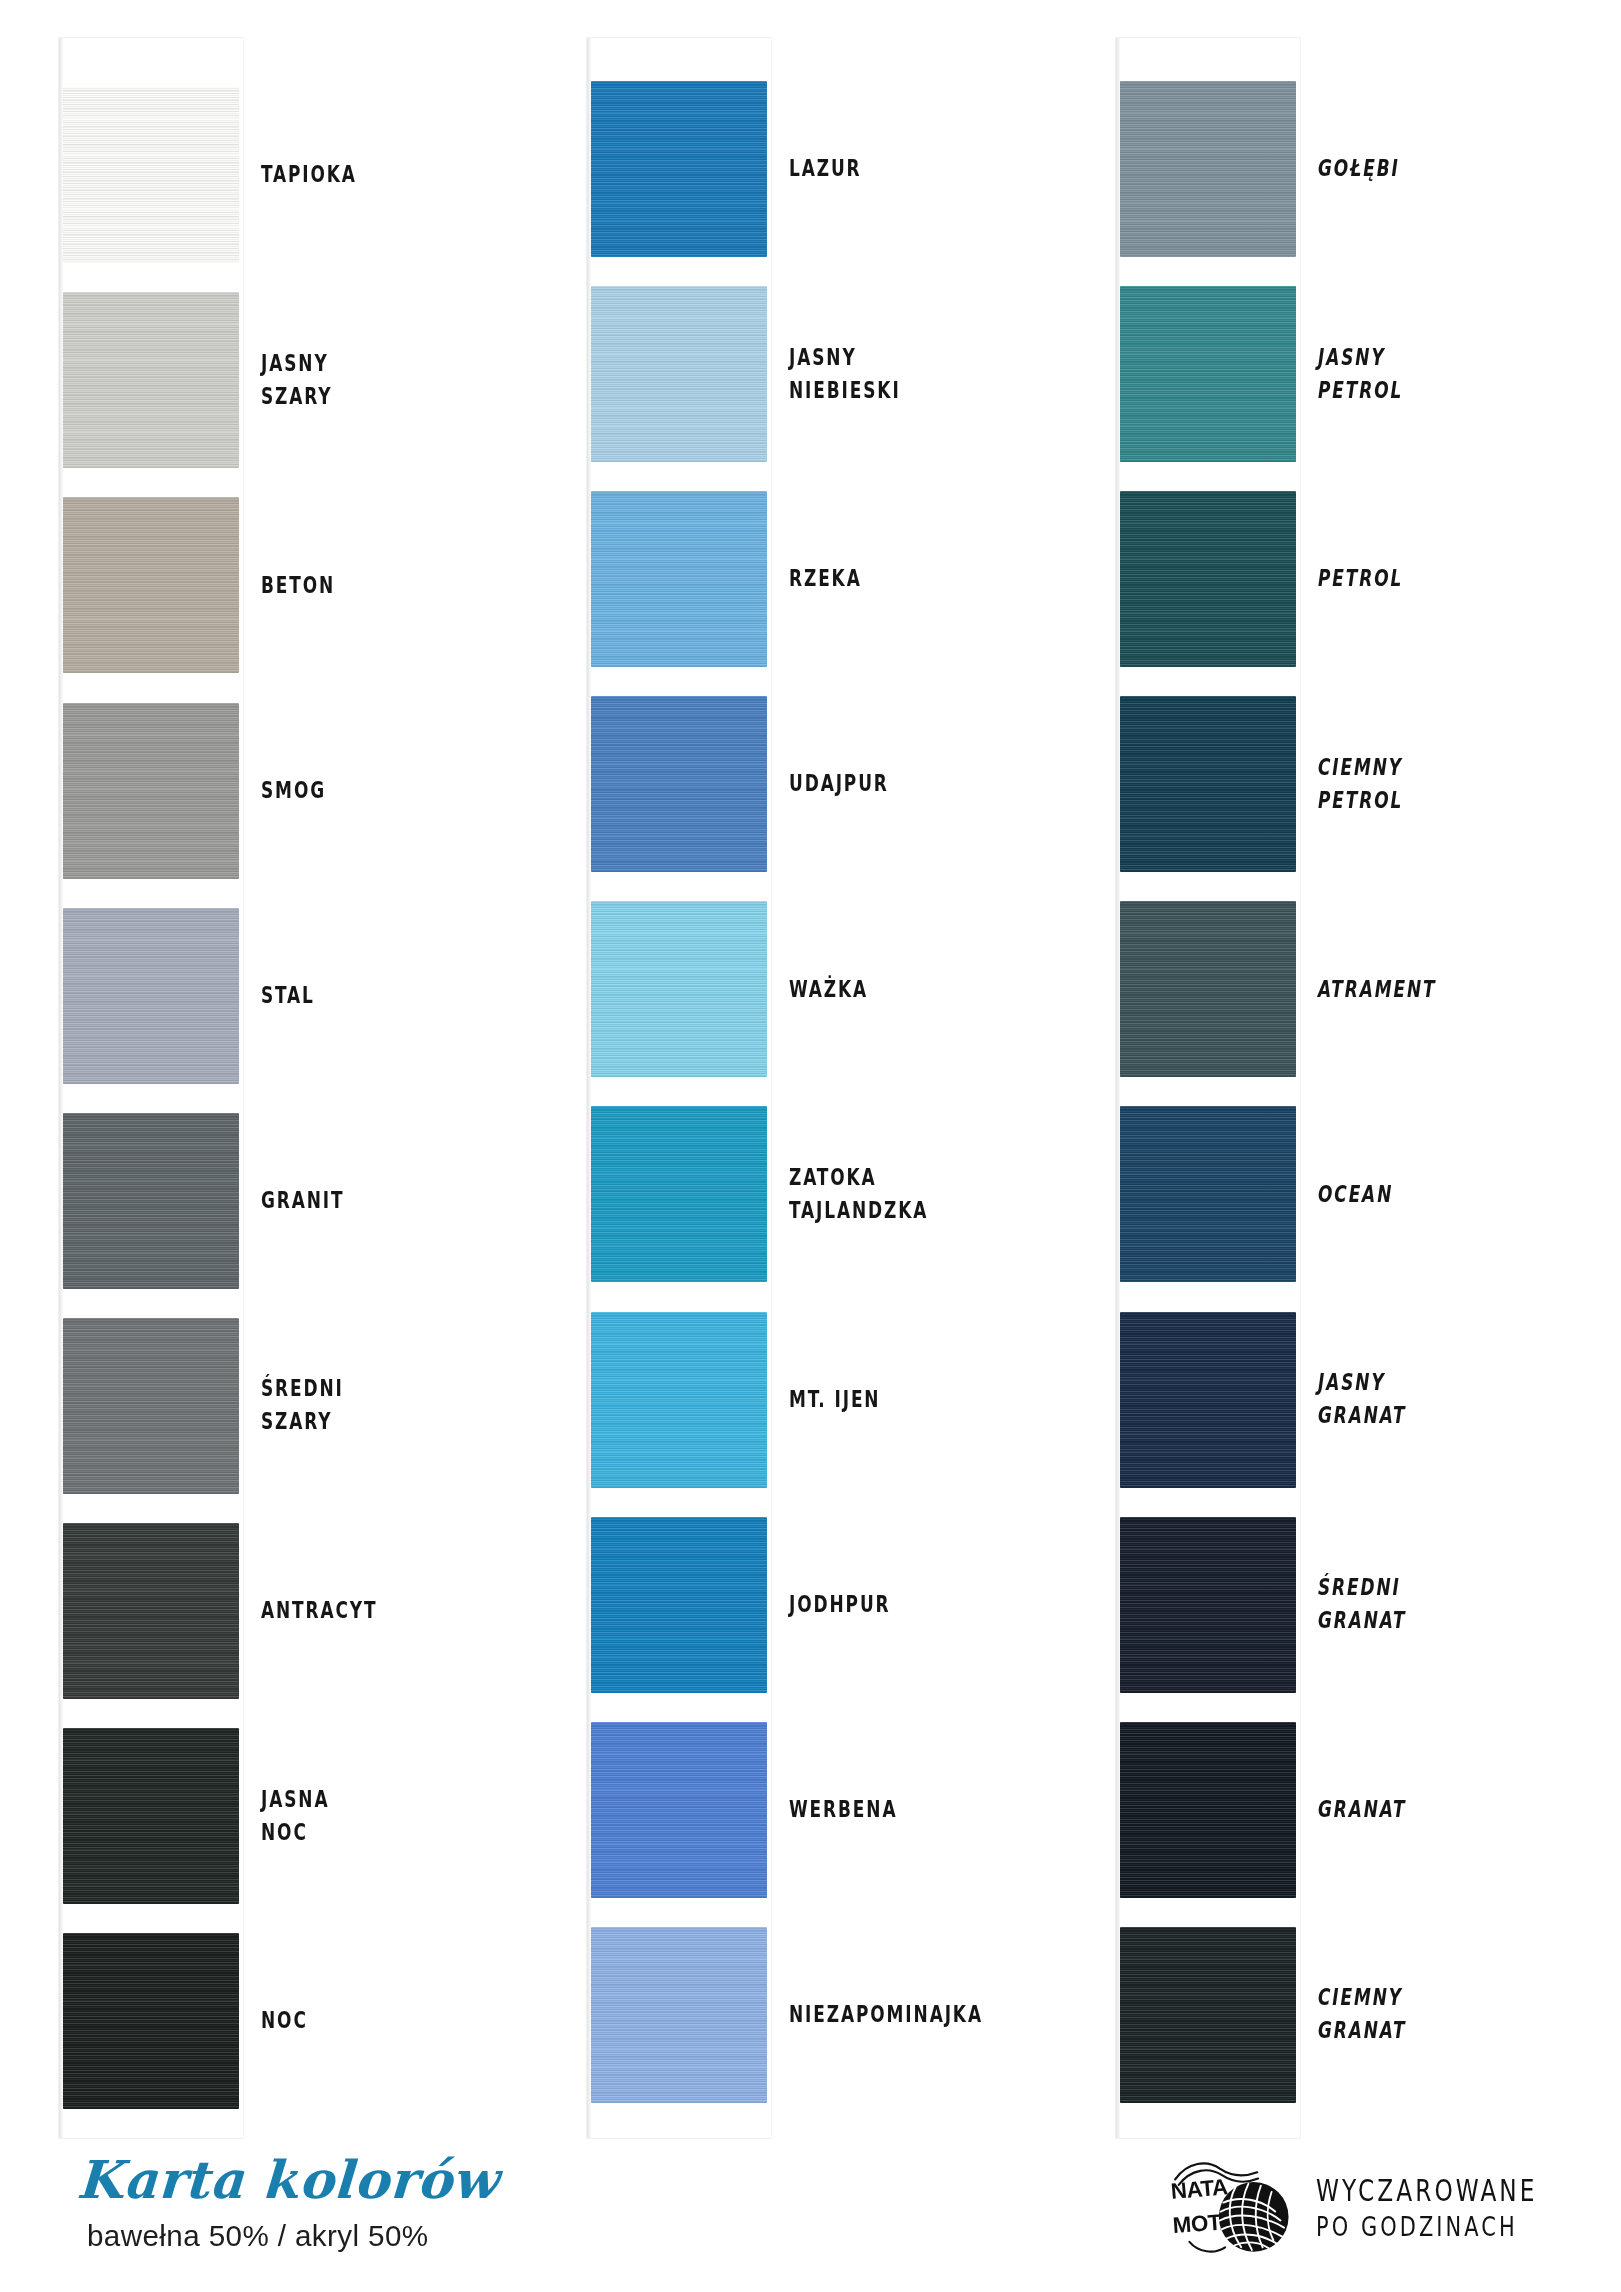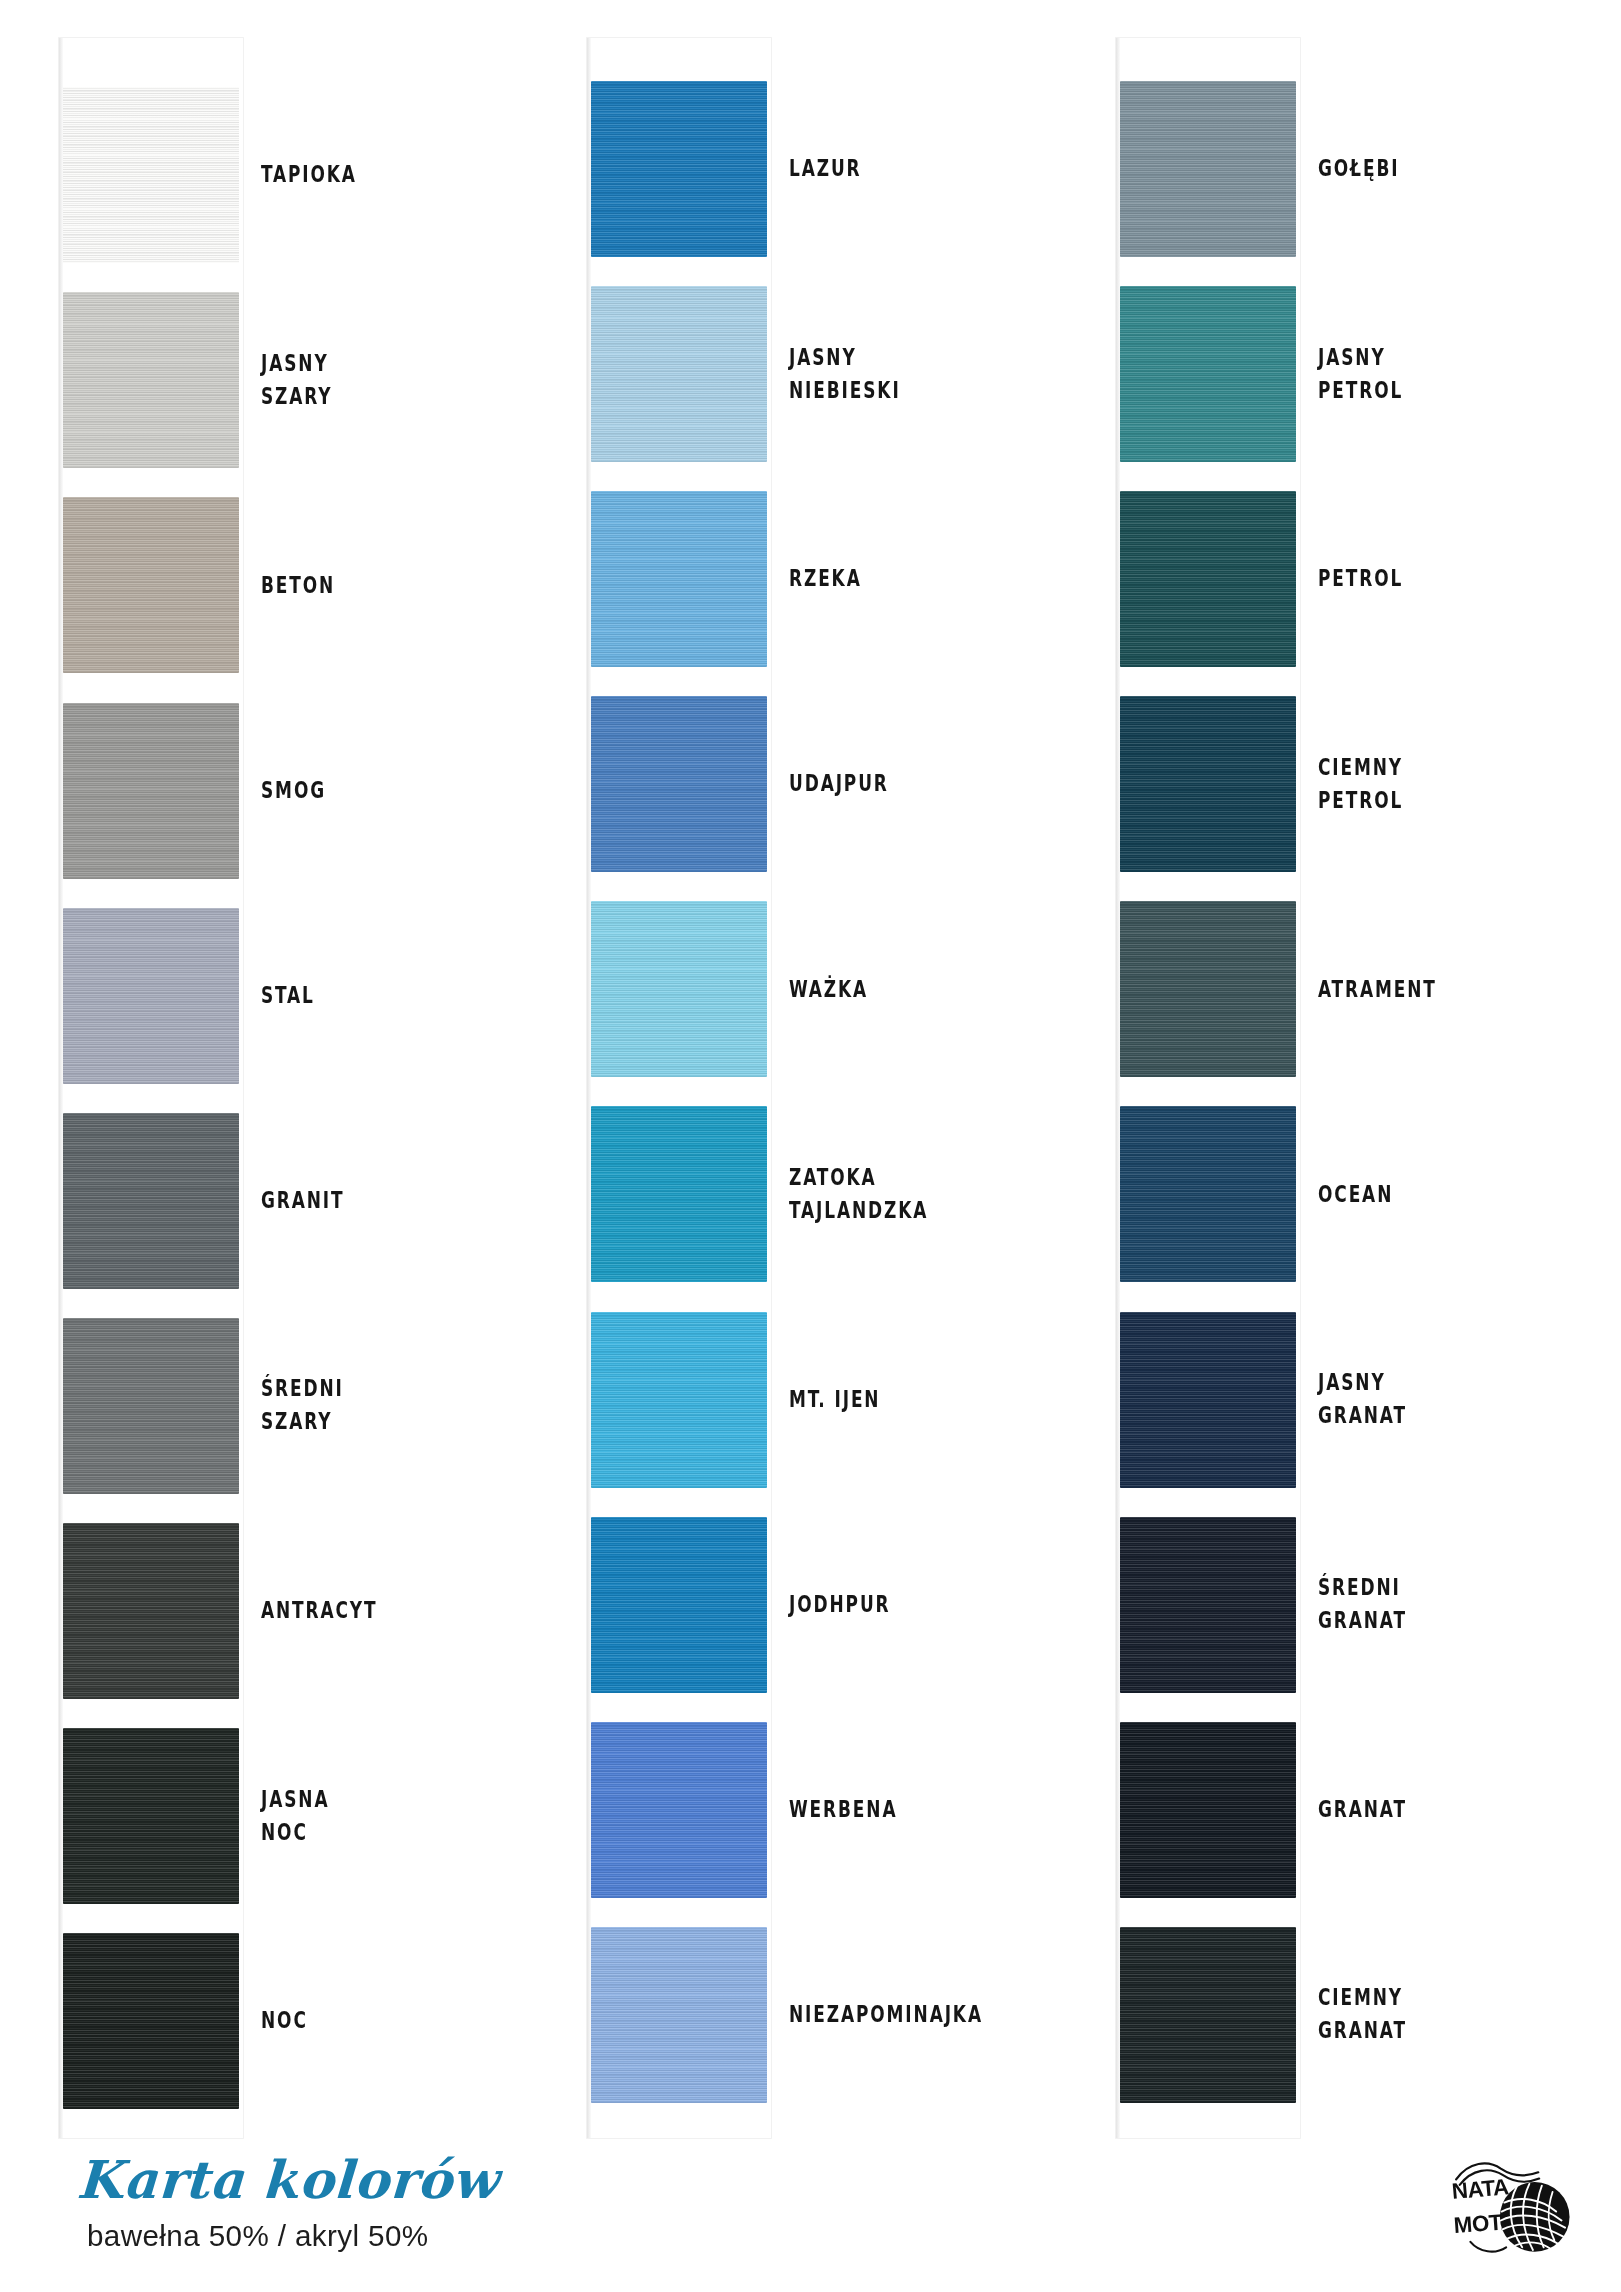--- a/index.html
+++ b/index.html
@@ -26,21 +26,21 @@
   }
 
   .column {
     position: absolute;
     top: 38px;
     width: 502px;
     height: 2100px;
   }
   .column-0 { left: 36px; }
   .column-1 { left: 564px; }
-  .column-2 { left: 1093px; }
+  .column-2 { left: 1093px; font-style: italic; }
 
   
   .strip {
     position: absolute;
     left: 7.2px;
     top: 0;
     width: 184px;
     height: 100%;
     background: #ffffff;
     box-shadow: 0 0 0 0.9px #f0f0f0;
@@ -425,16 +425,20 @@
           <path d="M60 82 C 80 72, 106 78, 128 90"></path>
           <path d="M66 92 C 84 84, 106 88, 122 98"></path>
           <path d="M74 100 C 88 94, 104 96, 114 104"></path>
           <path d="M76 34 C 66 52, 66 78, 82 102"></path>
           <path d="M90 31 C 80 52, 80 80, 94 105"></path>
           <path d="M104 33 C 96 54, 96 80, 106 102"></path>
           <path d="M116 40 C 110 58, 110 78, 118 94"></path>
         </g>
       </g>
     </svg>
+    <div class="logo-text">
+      <span class="logo-line1">Wyczarowane</span>
+      <span class="logo-line2">po godzinach</span>
+    </div>
   </div>
 
 </div>
 
 
 </body></html>

